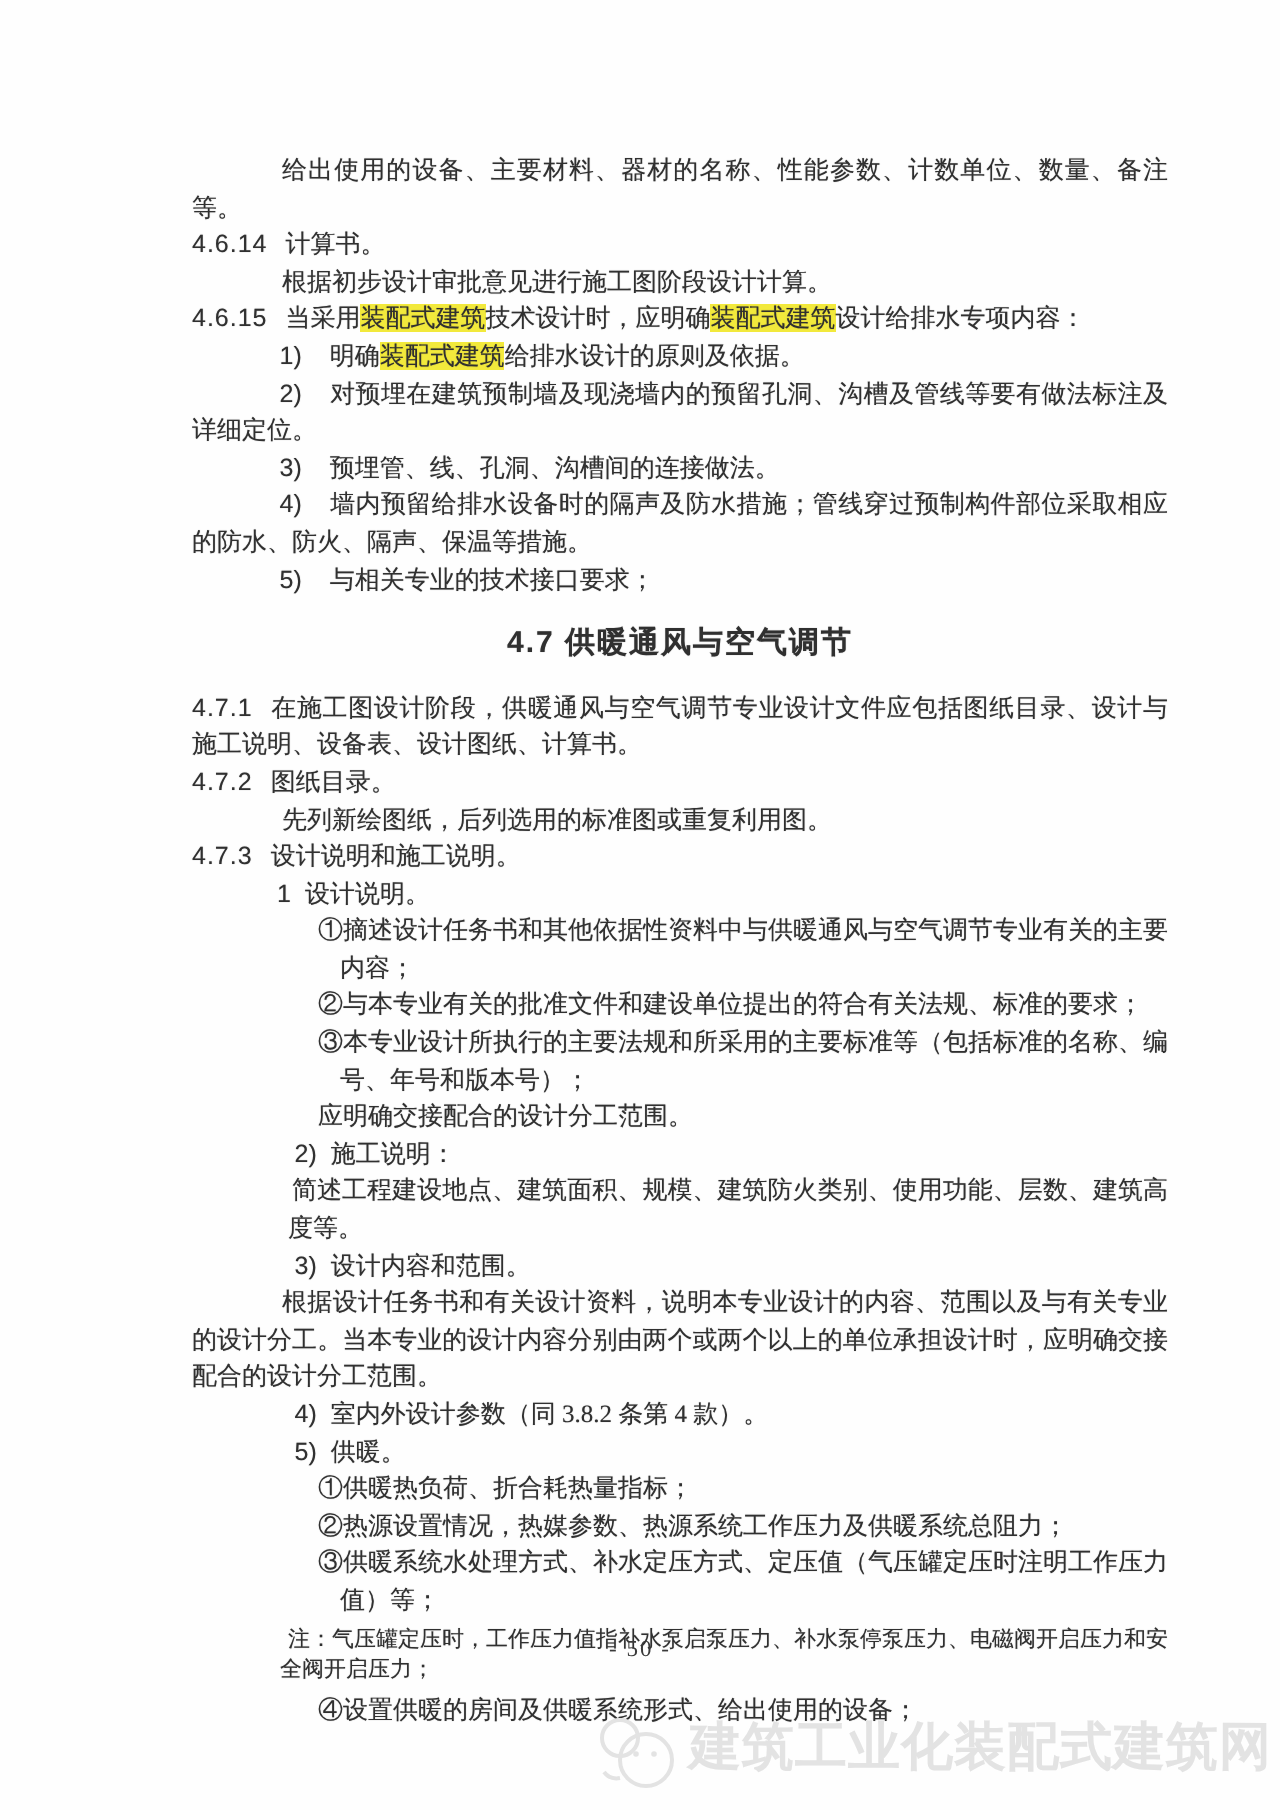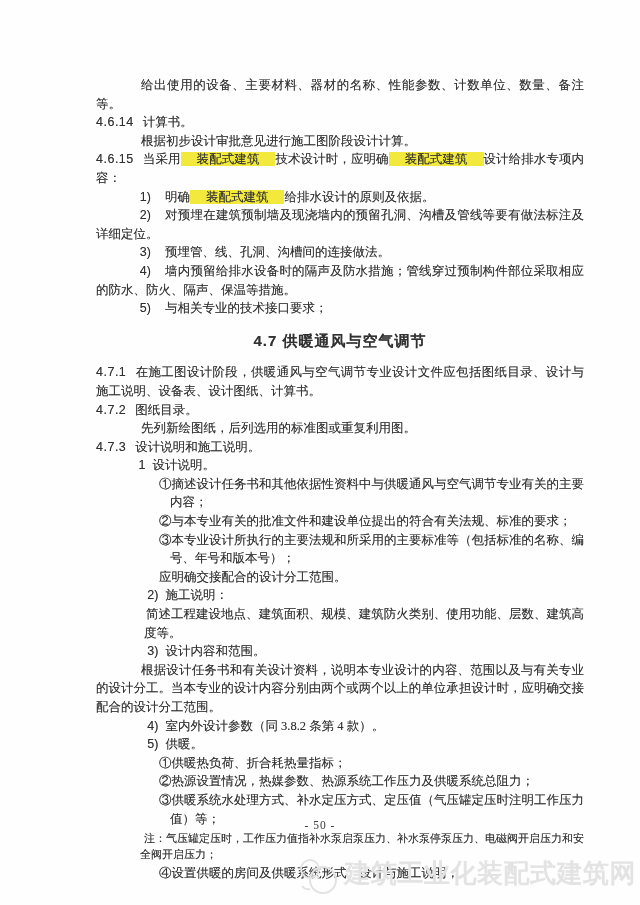--- a/index.html
+++ b/index.html
@@ -26,21 +26,21 @@
   .sub2{text-indent:4.1em;}
   .sub2 .num{margin-right:7px;}
   .circled{padding-left:74px;text-indent:-11px;}
   .blockindent{padding-left:48px;text-indent:2px;}
   .note{font-size:11px;line-height:15.5px;padding-left:44px;text-indent:4px;margin-top:3px;margin-bottom:2px;}
   .heading{
     font-family:"Liberation Sans","DejaVu Sans",sans-serif;
     font-size:15px;font-weight:bold;text-align:center;
     letter-spacing:1px;margin:14px 0 13px 0;text-indent:0;
   }
-  mark.hl{background:#f2e93c;color:inherit;padding:0 16px;}
+  mark.hl{background:#f2e93c;color:inherit;padding:0 0;}
   .page-number{
     position:absolute;left:0;top:819px;width:100%;
     text-align:center;font-size:11.5px;color:#3a3a3a;
     letter-spacing:1px;
   }
   .watermark{
     position:absolute;right:4px;top:856px;
     display:flex;align-items:flex-start;gap:2px;
     color:#e3e3e3;white-space:nowrap;
   }
@@ -79,21 +79,21 @@
       <p class="para sub2"><span class="num">2)</span><span>施工说明：</span></p>
       <p class="para blockindent"><span>简述工程建设地点、建筑面积、规模、建筑防火类别、使用功能、层数、建筑高度等。</span></p>
       <p class="para sub2"><span class="num">3)</span><span>设计内容和范围。</span></p>
       <p class="para indent"><span>根据设计任务书和有关设计资料，说明本专业设计的内容、范围以及与有关专业的设计分工。当本专业的设计内容分别由两个或两个以上的单位承担设计时，应明确交接配合的设计分工范围。</span></p>
       <p class="para sub2"><span class="num">4)</span><span>室内外设计参数（同 3.8.2 条第 4 款）。</span></p>
       <p class="para sub2"><span class="num">5)</span><span>供暖。</span></p>
       <p class="para circled"><span>①供暖热负荷、折合耗热量指标；</span></p>
       <p class="para circled"><span>②热源设置情况，热媒参数、热源系统工作压力及供暖系统总阻力；</span></p>
       <p class="para circled"><span>③供暖系统水处理方式、补水定压方式、定压值（气压罐定压时注明工作压力值）等；</span></p>
       <p class="para note"><span>注：气压罐定压时，工作压力值指补水泵启泵压力、补水泵停泵压力、电磁阀开启压力和安全阀开启压力；</span></p>
-      <p class="para circled"><span>④设置供暖的房间及供暖系统形式、设计与施工说明；</span></p>
+      <p class="para circled"><span>④设置供暖的房间及供暖系统形式、给出使用的设备；</span></p>
     </div>
 
   <div class="page-number">- 50 -</div>
 
   <div class="watermark">
     <span class="wm-icon">
       <svg width="46" height="40" viewBox="0 0 46 40" xmlns="http://www.w3.org/2000/svg">
         <g fill="none" stroke="#e3e3e3" stroke-width="2">
           <circle cx="13" cy="13" r="9"></circle>
           <circle cx="26" cy="24" r="13"></circle>

